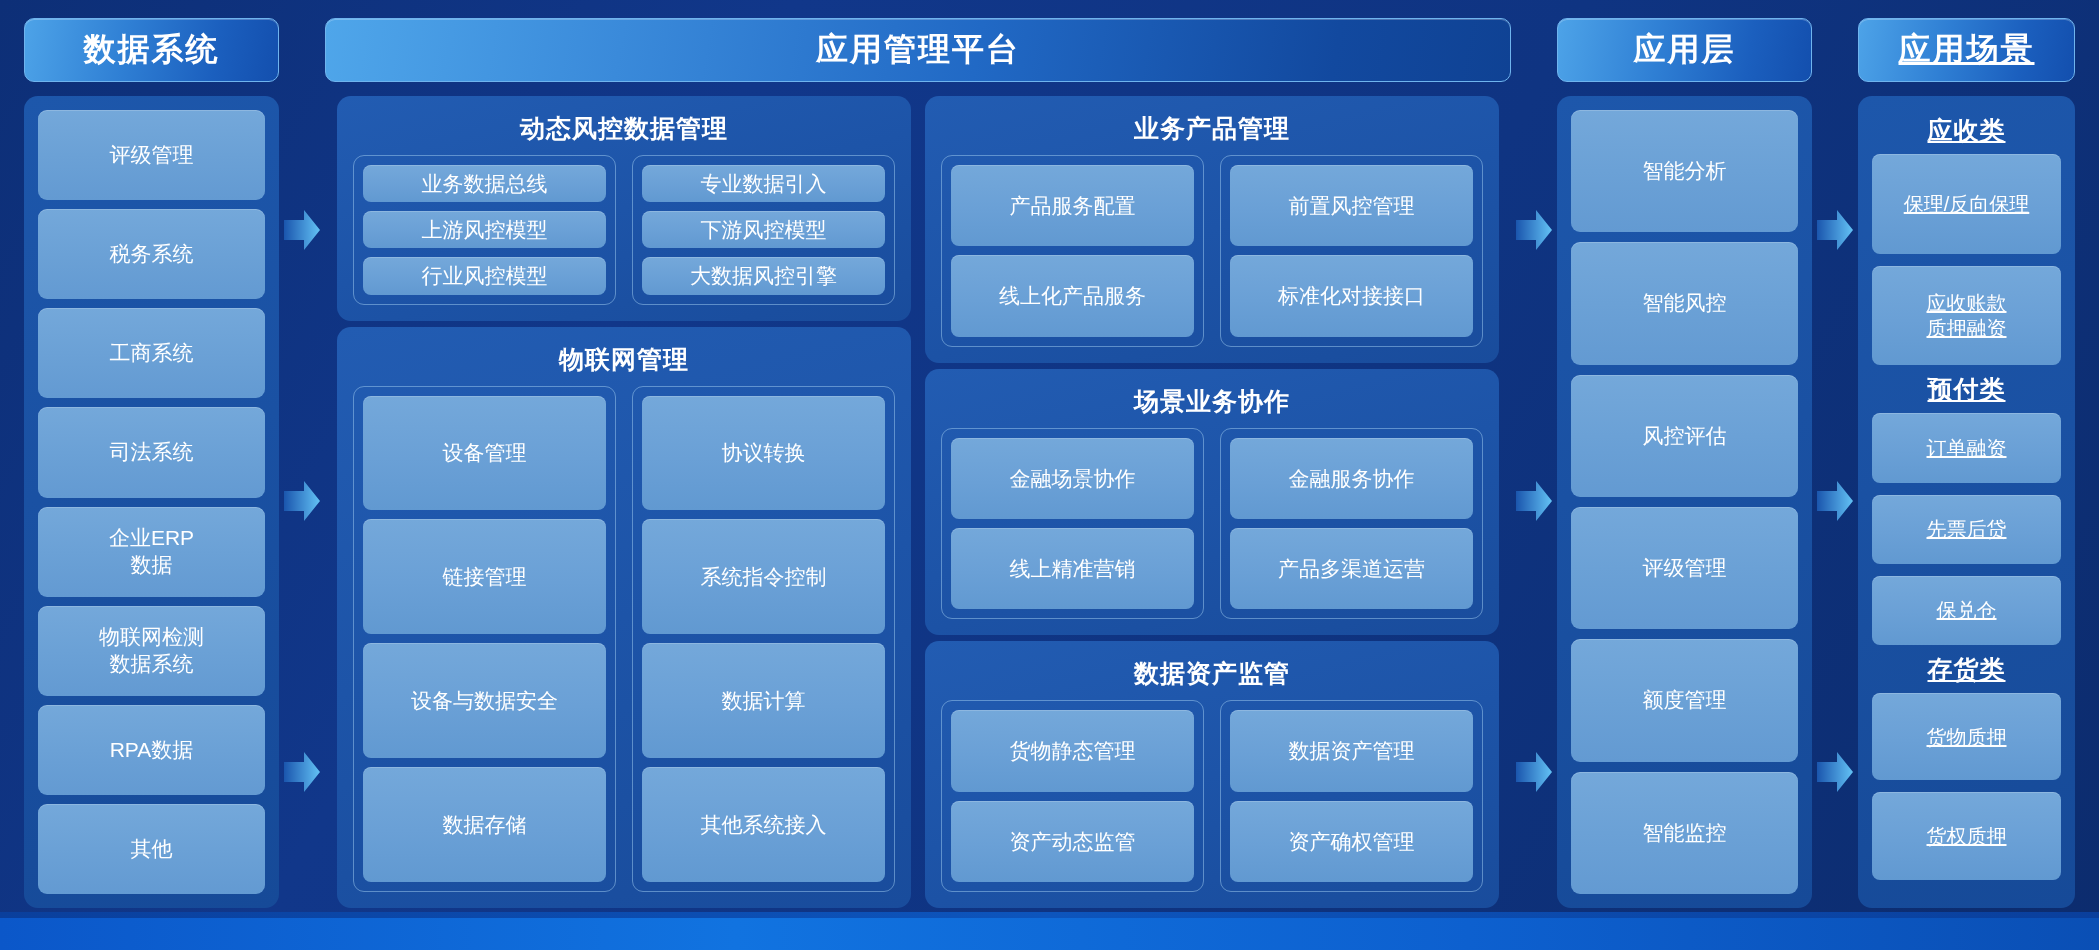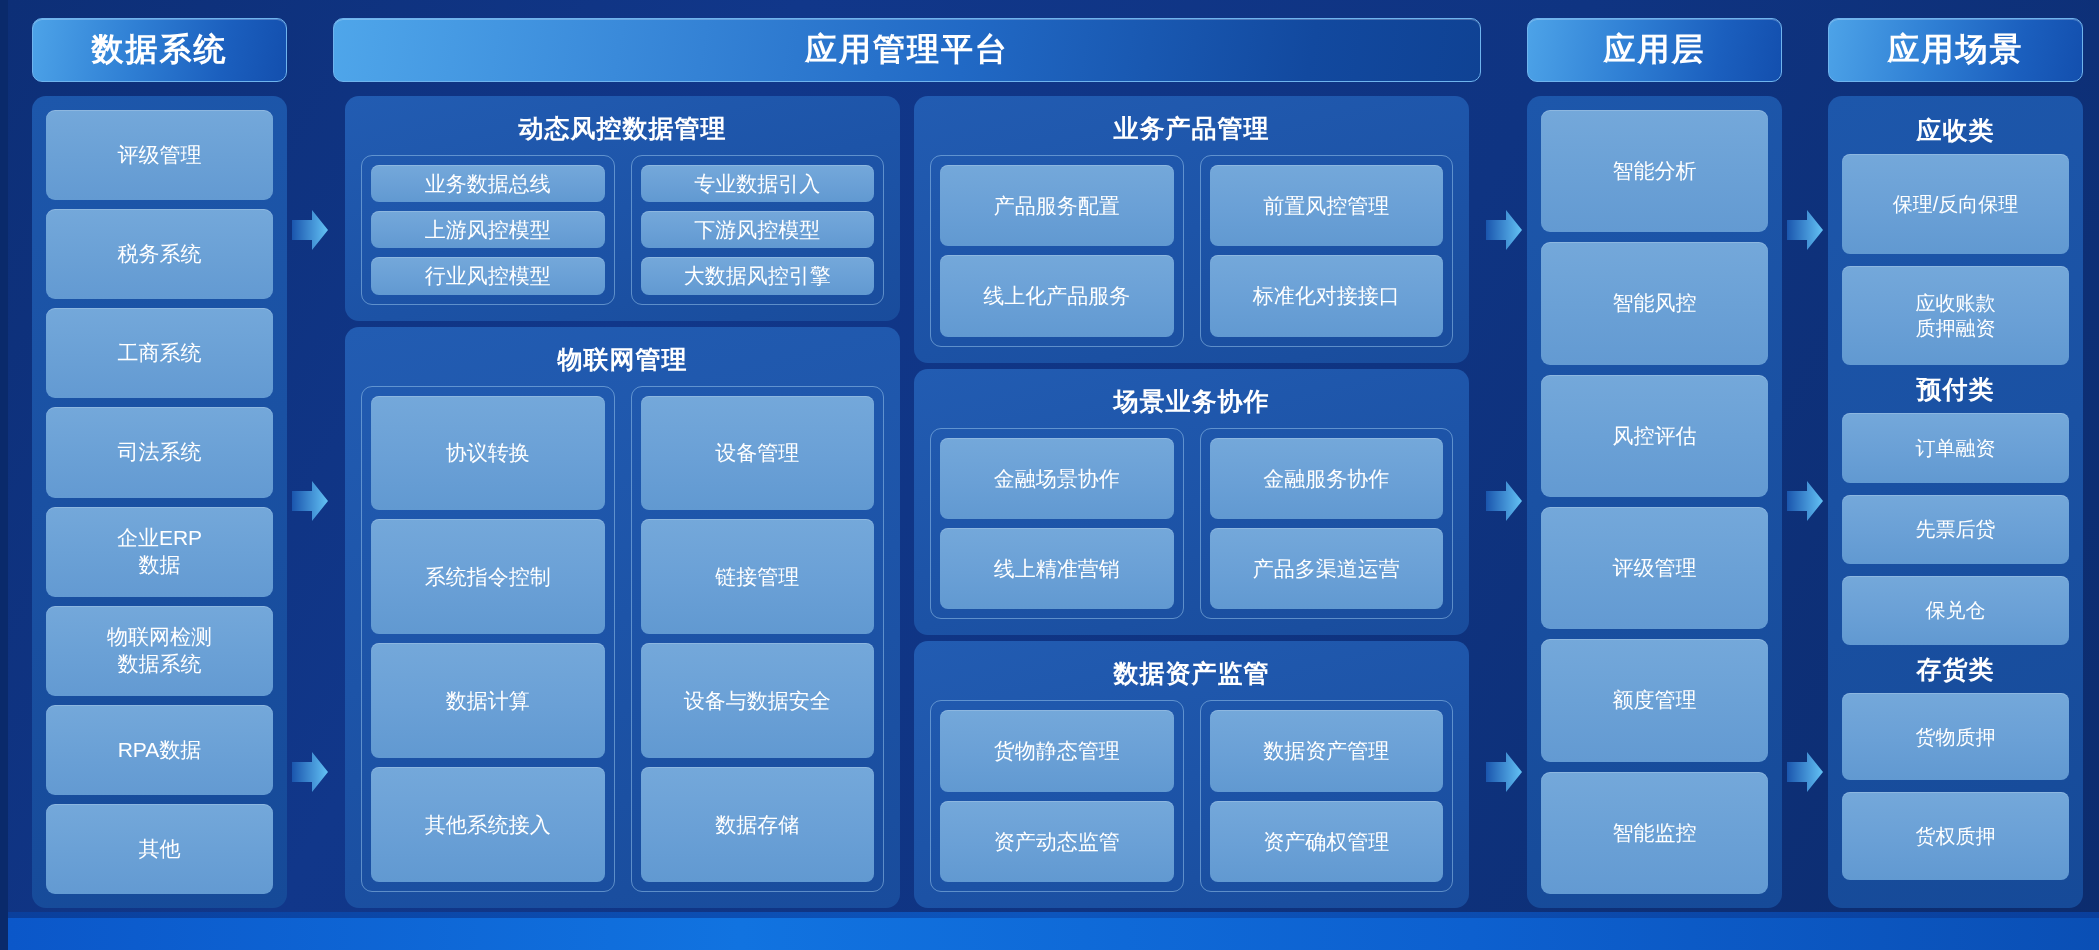--- a/index.html
+++ b/index.html
@@ -12,21 +12,20 @@
     height: 950px;
     font-family: "Liberation Sans", "DejaVu Sans", sans-serif;
     color: #ffffff;
     overflow: hidden;
     position: relative;
   }
   #stage {
     position: absolute;
     inset: 0;
     background: linear-gradient(120deg, #0d2f77 0%, #11378a 30%, #0f3482 60%, #0c2c6e 100%);
-    margin-left: 8px;
   }
   
   #bottom-strip {
     position: absolute;
     left: 0; right: 0; bottom: 0;
     height: 32px;
     background: linear-gradient(90deg, #0b57c9 0%, #1173e0 35%, #0d60cf 70%, #0a4fb5 100%);
   }
   #bottom-strip::before {
     content: "";
@@ -50,21 +49,21 @@
   }
 
   .column {
     display: flex;
     flex-direction: column;
     min-width: 0;
   }
   .col-data     { width: 255px; }
   .col-platform { flex: 1 1 auto; }
   .col-applayer { width: 255px; }
-  .col-scene    { width: 255px; }
+  .col-scene    { width: 217px; text-decoration: underline; }
 
   
   .pill {
     height: 62px;
     border-radius: 10px;
     border: 1px solid #6fb4ee;
     background: linear-gradient(100deg, #4da3e8 0%, #2f7fd4 40%, #1b5fbe 75%, #134fae 100%);
     display: flex;
     align-items: center;
     justify-content: center;
@@ -314,30 +313,30 @@
                 <div class="item">下游风控模型</div>
                 <div class="item">大数据风控引擎</div>
               </div>
             </div>
           </div>
 
           <div class="group grow">
             <div class="group-title">物联网管理</div>
             <div class="group-cols">
               <div class="subcard">
+                <div class="item">设备管理</div>
+                <div class="item">链接管理</div>
+                <div class="item">设备与数据安全</div>
+                <div class="item">数据存储</div>
+              </div>
+              <div class="subcard">
                 <div class="item">协议转换</div>
                 <div class="item">系统指令控制</div>
                 <div class="item">数据计算</div>
                 <div class="item">其他系统接入</div>
-              </div>
-              <div class="subcard">
-                <div class="item">设备管理</div>
-                <div class="item">链接管理</div>
-                <div class="item">设备与数据安全</div>
-                <div class="item">数据存储</div>
               </div>
             </div>
           </div>
 
         </div>
 
         <div class="plat-col">
 
           <div class="group grow">
             <div class="group-title">业务产品管理</div>

